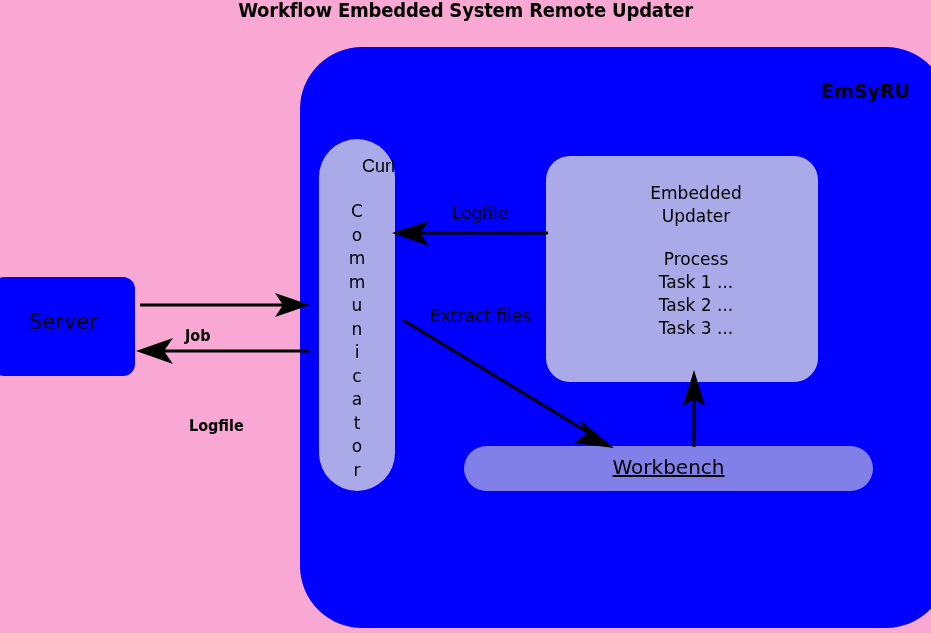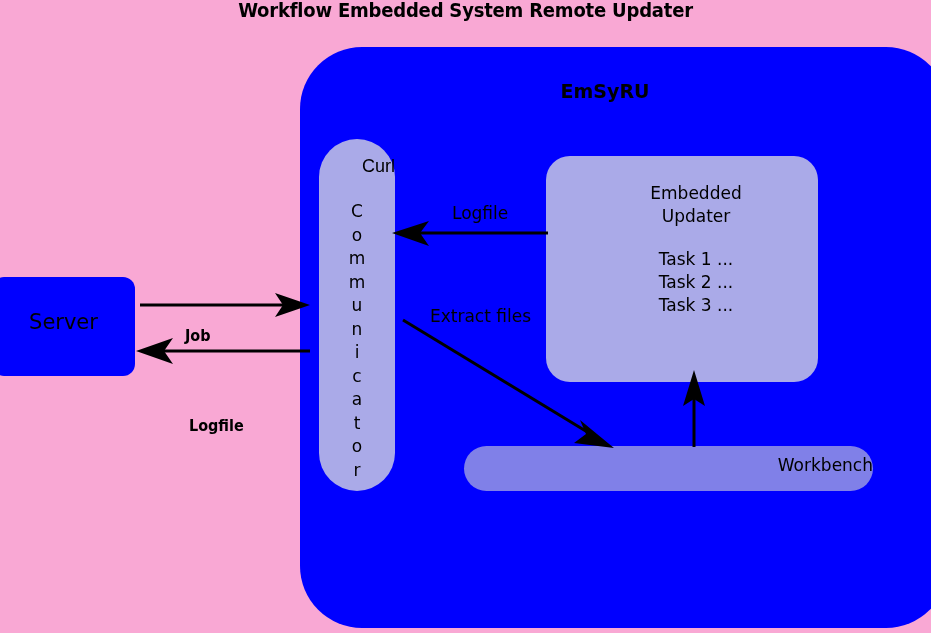--- a/index.html
+++ b/index.html
@@ -42,21 +42,21 @@
     width: 648px;
     height: 581px;
     background: #0000ff;
     border-radius: 62px;
   }
   .emsyru-label {
     position: absolute;
     left: 300px;
     top: 80px;
     width: 610px;
-    text-align: center;
+    text-align: right;
     font-family: "DejaVu Sans", sans-serif;
     font-weight: bold;
     font-size: 19px;
     color: #000000;
   }
 
   
   .server-box {
     position: absolute;
     left: -8px;
@@ -142,24 +142,25 @@
     width: 409px;
     height: 45px;
     background: #8080e8;
     border-radius: 23px;
   }
   .workbench-label {
     position: absolute;
     left: 464px;
     top: 455px;
     width: 409px;
-    text-align: right;
-    font-family: "DejaVu Sans", sans-serif;
-    font-size: 17px;
-    color: #000000;
+    text-align: center;
+    font-family: "DejaVu Sans", sans-serif;
+    font-size: 20px;
+    color: #000000;
+    text-decoration: underline;
   }
 
   
   .arrow-layer {
     position: absolute;
     left: 0;
     top: 0;
     width: 931px;
     height: 633px;
   }
@@ -213,20 +214,21 @@
     <span>t</span>
     <span>o</span>
     <span>r</span>
   </div>
 
   <div class="updater-box"></div>
   <div class="updater-text">
     <span>Embedded</span>
     <span>Updater</span>
     <span class="spacer"></span>
+    <span>Process</span>
     <span>Task 1 ...</span>
     <span>Task 2 ...</span>
     <span>Task 3 ...</span>
   </div>
 
   <div class="workbench-pill"></div>
   <div class="workbench-label">Workbench</div>
 
   <svg class="arrow-layer" viewBox="0 0 931 633" xmlns="http://www.w3.org/2000/svg">
 

